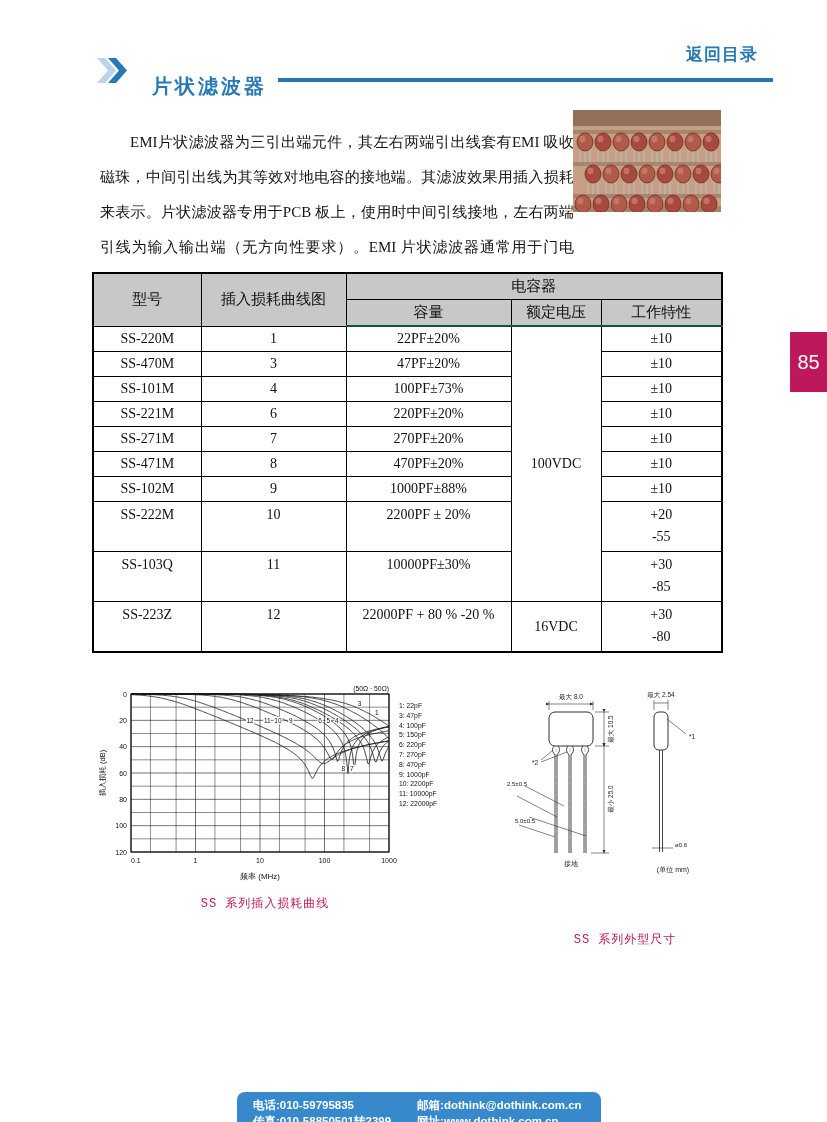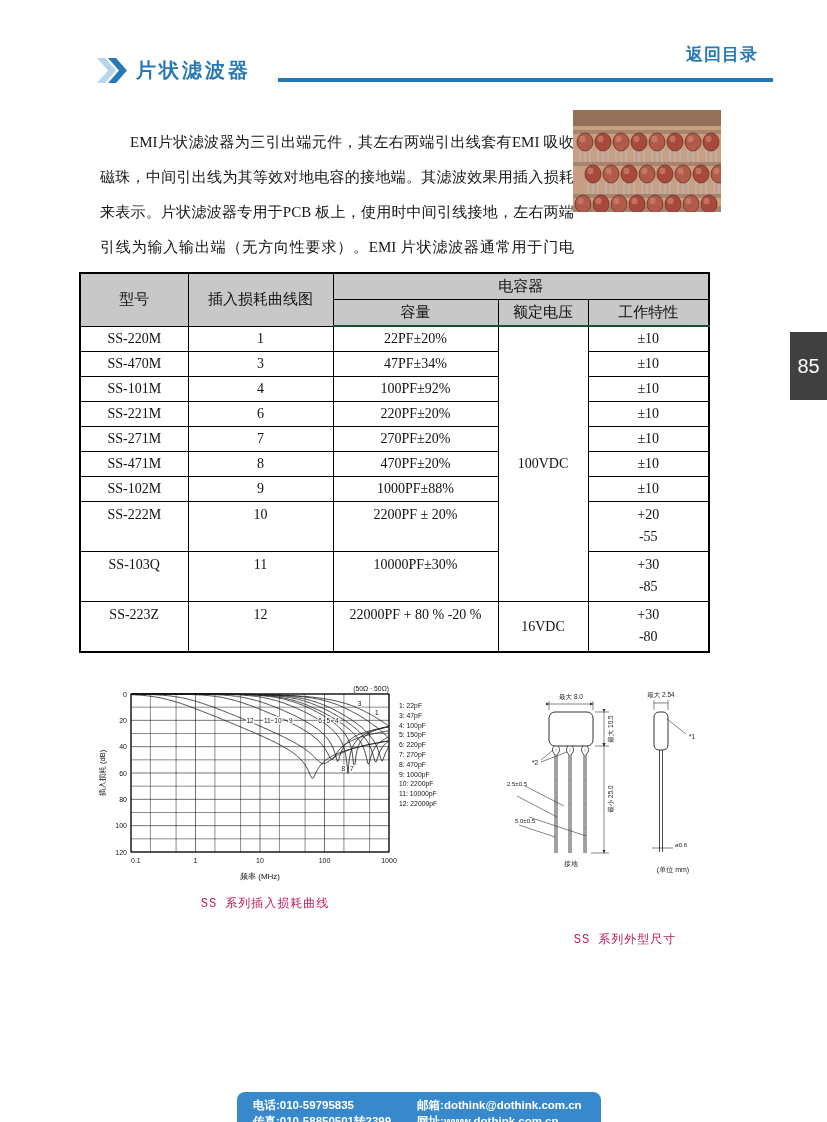--- a/index.html
+++ b/index.html
@@ -8,51 +8,51 @@
     overflow:hidden;font-family:"Liberation Sans",sans-serif;
   }
   
   .back-link{
     position:absolute;top:30px;left:686px;width:92px;
     color:#2779b6;font-size:17px;font-weight:bold;letter-spacing:1px;cursor:pointer;margin-top:13px;
   }
   .title-row{position:absolute;top:55px;left:96px;width:700px;height:30px;}
   .chevrons{position:absolute;left:0;top:2px;}
   .page-title{
-    position:absolute;left:40px;top:2px;margin:0;
+    position:absolute;left:40px;top:2px;margin:16px;
     color:#2779b6;font-size:20px;font-weight:bold;letter-spacing:3px;
   }
   .title-underline{
     position:absolute;left:182px;top:23px;width:495px;height:4px;background:#2779b6;
   }
   
   .intro-text{
     position:absolute;left:100px;top:110px;width:474px;
     font-family:"Liberation Serif","DejaVu Serif",serif;
     font-size:15px;line-height:35px;color:#151515;
     text-indent:2em;text-align:justify;
   }
   .photo-wrap{position:absolute;left:573px;top:110px;width:148px;height:102px;}
   
-  .spec-table-wrap{position:absolute;left:79px;top:272px;border-radius:20px;}
+  .spec-table-wrap{position:absolute;left:92px;top:272px;border-radius:20px;}
   table.spec{
     border-collapse:collapse;table-layout:fixed;
     font-family:"Liberation Serif","DejaVu Serif",serif;
     font-size:14px;color:#111;border:2px solid #000;
   }
   table.spec th,table.spec td{border:1px solid #000;text-align:center;padding:1px 4px;}
   table.spec thead th{background:#c8c8c8;font-weight:normal;font-size:15px;height:23px;}
   table.spec thead tr.subhead th{border-bottom:2px solid #14532d;}
   table.spec td{height:22px;}
   td.model-cell{text-align:left;padding-left:8px;}
   tr.tall td{vertical-align:top;padding-top:2px;line-height:22px;height:46px;}
   tr.tall td.vmid,td.vmid{vertical-align:middle;}
   
   .page-badge{
-    position:absolute;left:790px;top:332px;width:37px;height:68px;background:#404040;
+    position:absolute;left:790px;top:332px;width:37px;height:60px;background:#be185d;
     color:#fff;font-size:20px;display:flex;align-items:center;justify-content:center;
   }
   
   .chart-wrap{position:absolute;left:97px;top:684px;text-align:center;}
   .outline-wrap{position:absolute;left:505px;top:686px;}
   .caption{
     position:absolute;font-family:Liberation Mono, monospace;
     font-size:12px;color:#be185d;letter-spacing:1px;
   }
   .caption-left{left:150px;top:895px;width:230px;text-align:center;}
@@ -242,29 +242,29 @@
           <td>1</td>
           <td>22PF±20%</td>
           <td class="vmid" rowspan="9">100VDC</td>
           <td>
             <div>±10</div>
           </td>
         </tr>
         <tr>
           <td class="model-cell">SS-470M</td>
           <td>3</td>
-          <td>47PF±34%</td>
+          <td>47PF±20%</td>
           <td>
             <div>±10</div>
           </td>
         </tr>
         <tr>
           <td class="model-cell">SS-101M</td>
           <td>4</td>
-          <td>100PF±92%</td>
+          <td>100PF±73%</td>
           <td>
             <div>±10</div>
           </td>
         </tr>
         <tr>
           <td class="model-cell">SS-221M</td>
           <td>6</td>
           <td>220PF±20%</td>
           <td>
             <div>±10</div>

